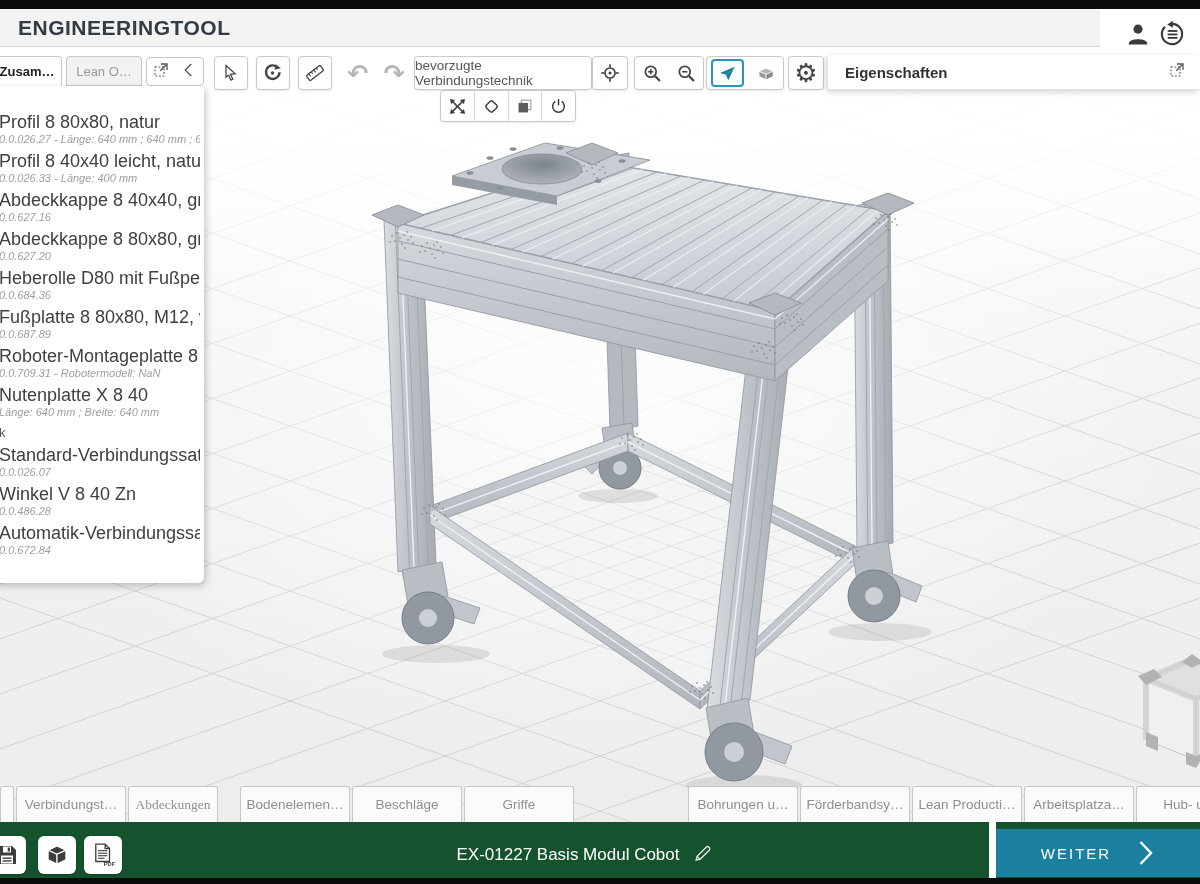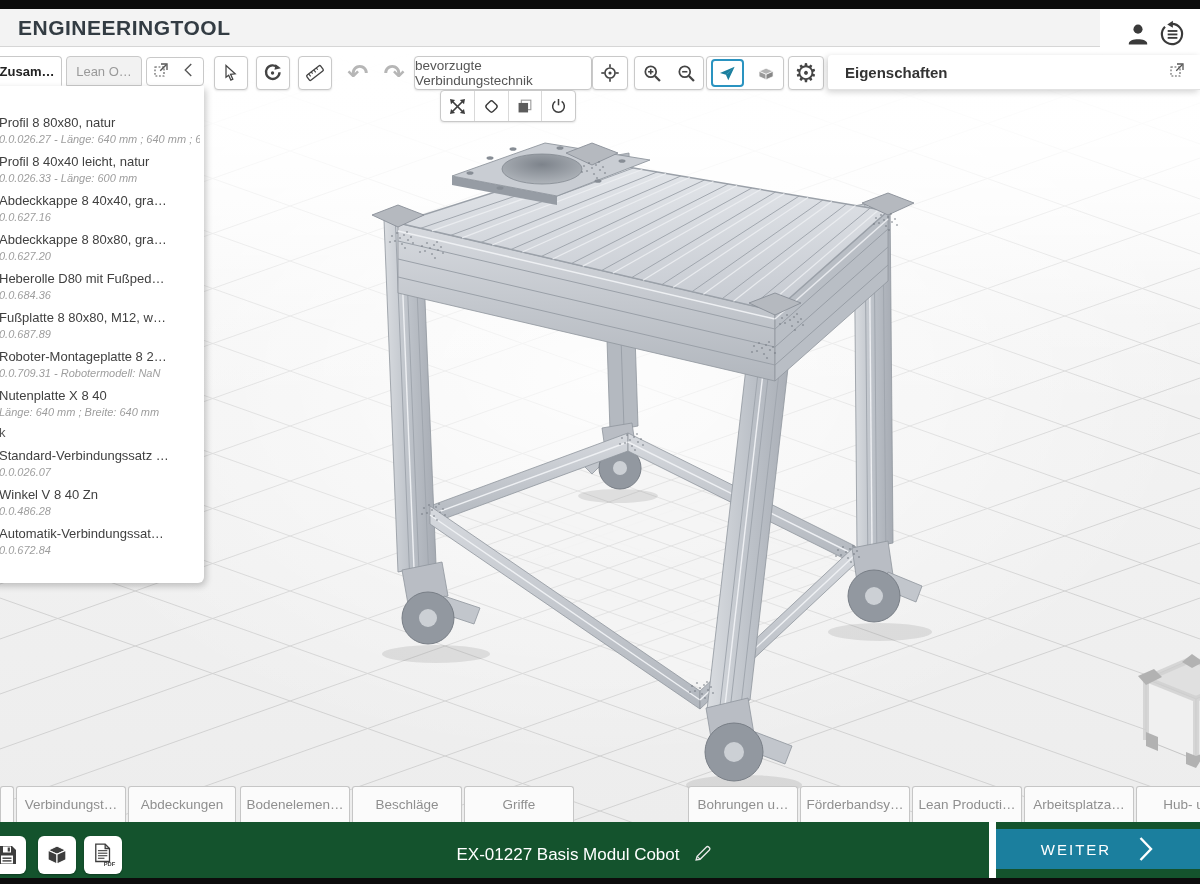--- a/index.html
+++ b/index.html
@@ -32,41 +32,41 @@
   
   .ltab{position:absolute;top:56px;height:30px;display:flex;align-items:center;justify-content:center;font-size:13px;
         border:1px solid #c9c9c9;border-radius:4px 4px 0 0;box-sizing:border-box;}
   .ltab.active{background:#fff;color:#222;font-weight:bold;border-bottom-color:#fff;}
   .ltab.idle{background:#f2f2f2;color:#9a9a9a;}
   .ltab-icons{position:absolute;top:57px;left:146px;width:58px;height:29px;background:#fff;border:1px solid #c9c9c9;
               border-radius:4px;display:flex;align-items:center;justify-content:space-around;box-sizing:border-box;}
   .parts-panel{position:absolute;left:-10px;top:86px;width:214px;height:497px;background:#fff;border-radius:0 0 6px 6px;
                box-shadow:2px 3px 7px rgba(0,0,0,.22);box-sizing:border-box;padding:26px 4px 8px 9px;overflow:hidden;}
   .item{margin-bottom:5px;}
-  .item-title{font-size:13px;color:#404040;line-height:21px;white-space:nowrap;overflow:hidden;}
+  .item-title{font-size:18px;color:#404040;line-height:21px;white-space:nowrap;overflow:hidden;}
   .item-sub{font-size:11px;font-style:italic;color:#9e9e9e;line-height:13px;white-space:nowrap;overflow:hidden;}
   .section-lbl{font-size:13px;color:#555;line-height:18px;margin:2px 0 3px 0;}
 
   
   .props{position:absolute;left:828px;top:55px;width:372px;background:#fff;border-radius:4px 0 0 4px;
          box-shadow:-2px 2px 6px rgba(0,0,0,.18);box-sizing:border-box;}
   .props-head{height:34px;display:flex;align-items:center;justify-content:space-between;padding:0 14px 0 17px;border-bottom:1px solid #e2e2e2;}
   .props-title{font-size:15px;font-weight:bold;color:#333;}
   .props-body{height:30px;display:flex;align-items:center;padding:0 17px;font-size:13.5px;color:#9b9b9b;}
 
   
   .cat-tab{position:absolute;top:786px;height:36px;background:#fbfbfb;border:1px solid #c6c6c6;border-bottom:none;
            border-radius:3px 3px 0 0;display:flex;align-items:center;justify-content:center;font-size:13.5px;color:#8f8f8f;box-sizing:border-box;}
 
   
   .footer{position:absolute;top:822px;left:0;width:1200px;height:56px;background:#14532d;}
   .fbtn{position:absolute;top:14px;width:38px;height:38px;background:#fff;border-radius:6px;display:flex;align-items:center;justify-content:center;box-shadow:0 1px 2px rgba(0,0,0,.3);}
   .proj{position:absolute;top:14px;left:400px;width:370px;height:38px;display:flex;align-items:center;justify-content:center;gap:12px;color:#fff;font-size:17px;}
   .weiter-gap{position:absolute;top:822px;left:989px;width:7px;height:56px;background:#fff;}
-  .weiter{position:absolute;top:829px;left:996px;width:204px;height:40px;display:flex;align-items:center;justify-content:center;gap:26px;
+  .weiter{position:absolute;top:829px;left:996px;width:204px;height:48px;display:flex;align-items:center;justify-content:center;gap:26px;
           color:#fff;font-size:15px;letter-spacing:2px;text-align:right;}
   .botstrip{position:absolute;top:878px;left:0;width:1200px;height:6px;background:#0c0c0c;}
 </style>
 </head>
 <body>
 
 <div class="app">
 
   <div class="viewport">
     <svg width="1200" height="774" viewBox="0 0 1200 774">
@@ -325,21 +325,21 @@
     </span>
   </div>
 
   <div class="parts-panel">
     <div class="item">
       <div class="item-title">Profil 8 80x80, natur</div>
       <div class="item-sub">0.0.026.27 - Länge: 640 mm ; 640 mm ; 64…</div>
     </div>
     <div class="item">
       <div class="item-title">Profil 8 40x40 leicht, natur</div>
-      <div class="item-sub">0.0.026.33 - Länge: 600 mm</div>
+      <div class="item-sub">0.0.026.33 - Länge: 400 mm</div>
     </div>
     <div class="item">
       <div class="item-title">Abdeckkappe 8 40x40, gra…</div>
       <div class="item-sub">0.0.627.16</div>
     </div>
     <div class="item">
       <div class="item-title">Abdeckkappe 8 80x80, gra…</div>
       <div class="item-sub">0.0.627.20</div>
     </div>
     <div class="item">
@@ -507,21 +507,21 @@
           <line x1="11" y1="13" x2="19" y2="5" stroke="#555" stroke-width="1.7"></line>
         </svg>
       </span>
     </div>
   </div>
 
   <div class="cat-tab" style="left:0px;width:14px;"></div>
   <div class="cat-tab" style="left:16px;width:110px;">
       <span>Verbindungst…</span>
     </div>
-  <div class="cat-tab" style="left:128px;width:108px;">
+  <div class="cat-tab" style="left:128px;width:90px;font-family:Liberation Serif, serif;">
       <span>Abdeckungen</span>
     </div>
   <div class="cat-tab" style="left:240px;width:110px;">
       <span>Bodenelemen…</span>
     </div>
   <div class="cat-tab" style="left:352px;width:110px;">
       <span>Beschläge</span>
     </div>
   <div class="cat-tab" style="left:464px;width:110px;">
       <span>Griffe</span>

